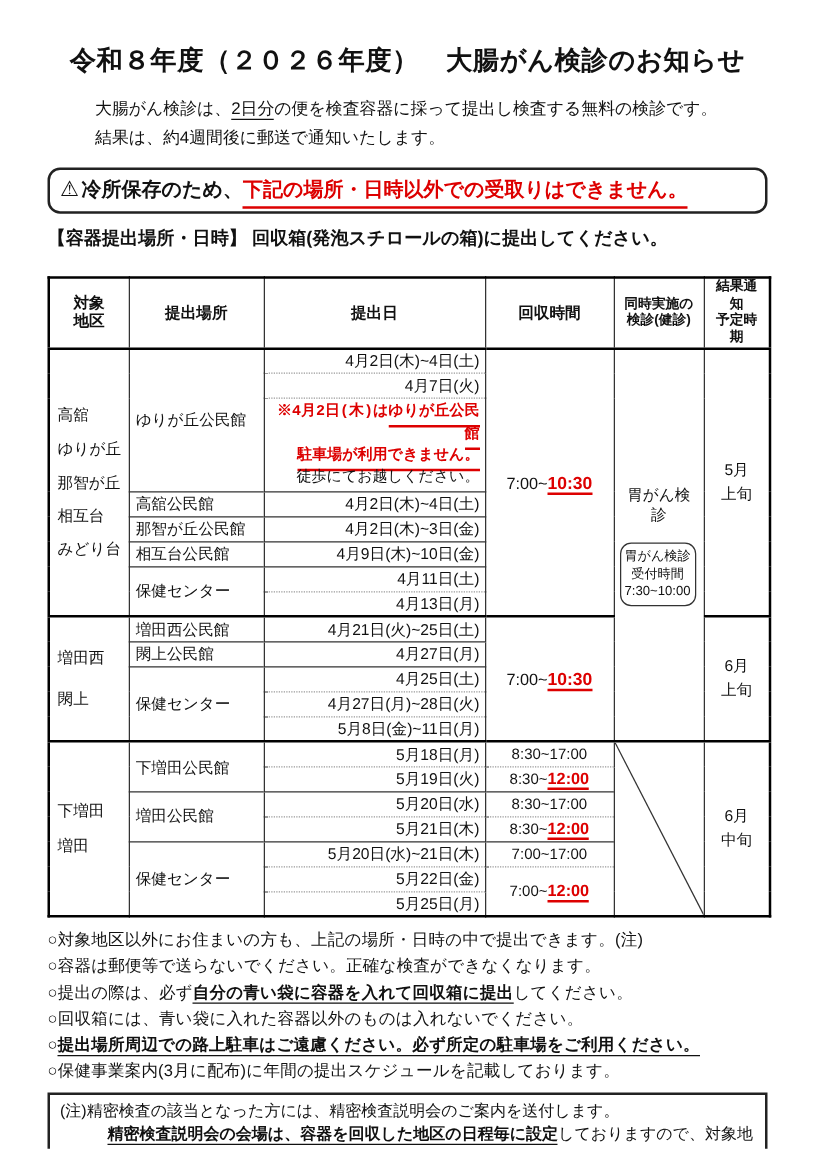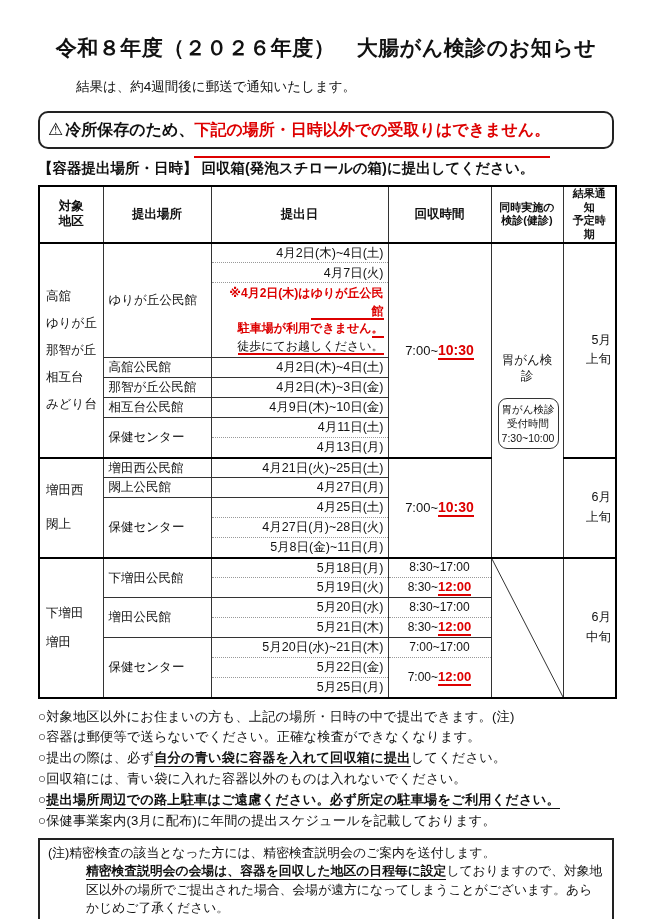--- a/index.html
+++ b/index.html
@@ -19,24 +19,24 @@
   .ub{border-bottom:1.5px solid #111;padding-bottom:1px;}
 
   
   .warnbox{
     border:2px solid #222;border-radius:10px;
     padding:6px 8px;margin:4px 0 10px 0;
     font-size:16px;font-weight:bold;white-space:nowrap;
   }
   .warn-icon{font-weight:normal;font-size:17px;margin-right:2px;}
   .red{color:#dd0000;}
-  .ru{border-bottom:2px solid #dd0000;padding-bottom:18px;}
-
-  
-  .sechead{font-size:14.5px;font-weight:bold;margin:0 0 7px 0;}
+  .ru{border-bottom:2px solid #dd0000;padding-bottom:4px;}
+
+  
+  .sechead{font-size:14.5px;font-weight:bold;margin:0 0 21px 0;}
 
   
   table{border-collapse:collapse;table-layout:fixed;width:577px;font-size:12.5px;}
   table{border:2px solid #000;}
   th,td{
     border-left:1px solid #333;border-right:1px solid #333;
     border-top:1px solid #333;border-bottom:0;
     padding:0 4px;line-height:1.3;vertical-align:middle;
     overflow:hidden;
   }
@@ -52,52 +52,53 @@
   td.area.lh1{line-height:2.15;}
   td.area.lh2{line-height:2.7;}
   td.area.lh3{line-height:2.3;margin-top:34px;}
   td.place{text-align:left;padding-left:5px;}
   td.date{text-align:right;padding-left:7px;}
   td.time{text-align:center;}
   .time-red{color:#dd0000;font-weight:bold;font-size:14px;border-bottom:2px solid #dd0000;}
   td.time.big{font-size:13px;}
   td.time.sm{font-size:12px;}
   td.time.sm .time-red{font-size:13px;}
-  td.result{text-align:right;line-height:1.55;}
+  td.result{text-align:center;line-height:1.55;}
   td.scr{text-align:center;position:relative;}
-  .scr-wrap{display:flex;flex-direction:column;align-items:flex-end;gap:14px;}
+  .scr-wrap{display:flex;flex-direction:column;align-items:flex-start;gap:14px;}
   .scr-label{font-size:12.5px;}
   .scr-box{
     border:1px solid #333;border-radius:9px;
     font-size:10.5px;line-height:1.35;padding:3px 3px;
     text-align:center;
   }
   .diag-svg{position:absolute;top:0;left:0;width:100%;height:100%;display:block;}
 
   
-  .notecell{font-size:12px;line-height:1.45;padding-top:2px;padding-bottom:2px;}
+  .notecell{font-size:12px;line-height:1.45;padding-top:2px;padding-bottom:2px;font-family:Liberation Mono, monospace;}
   .notecell .ind{padding-left:12px;}
   .notecell .red{font-weight:bold;}
 
   
   .bullets{margin:8px 0 6px 0;font-size:13.2px;line-height:1.58;letter-spacing:.2px;}
   .em{font-weight:bold;border-bottom:1.5px solid #111;padding-bottom:1px;}
 
   
   .notebox{border:2px solid #222;padding:4px 8px 6px 8px;font-size:12.8px;line-height:1.45;}
   .notebox .para{margin-left:38px;}
 </style>
 </head>
 <body>
 
 <div class="page">
 
   <div class="title">令和８年度（２０２６年度）　大腸がん検診のお知らせ</div>
 
   <div class="intro">
+    <div><span>大腸がん検診は、</span><span class="ub">2日分</span><span>の便を検査容器に採って提出し検査する無料の検診です。</span></div>
     <div>結果は、約4週間後に郵送で通知いたします。</div>
   </div>
 
   <div class="warnbox">
     <span class="warn-icon">⚠</span><span>冷所保存のため、</span><span class="red ru">下記の場所・日時以外での受取りはできません。</span>
   </div>
 
   <div class="sechead">
     <span>【容器提出場所・日時】</span><span> 回収箱(発泡スチロールの箱)に提出してください。</span>
   </div>

